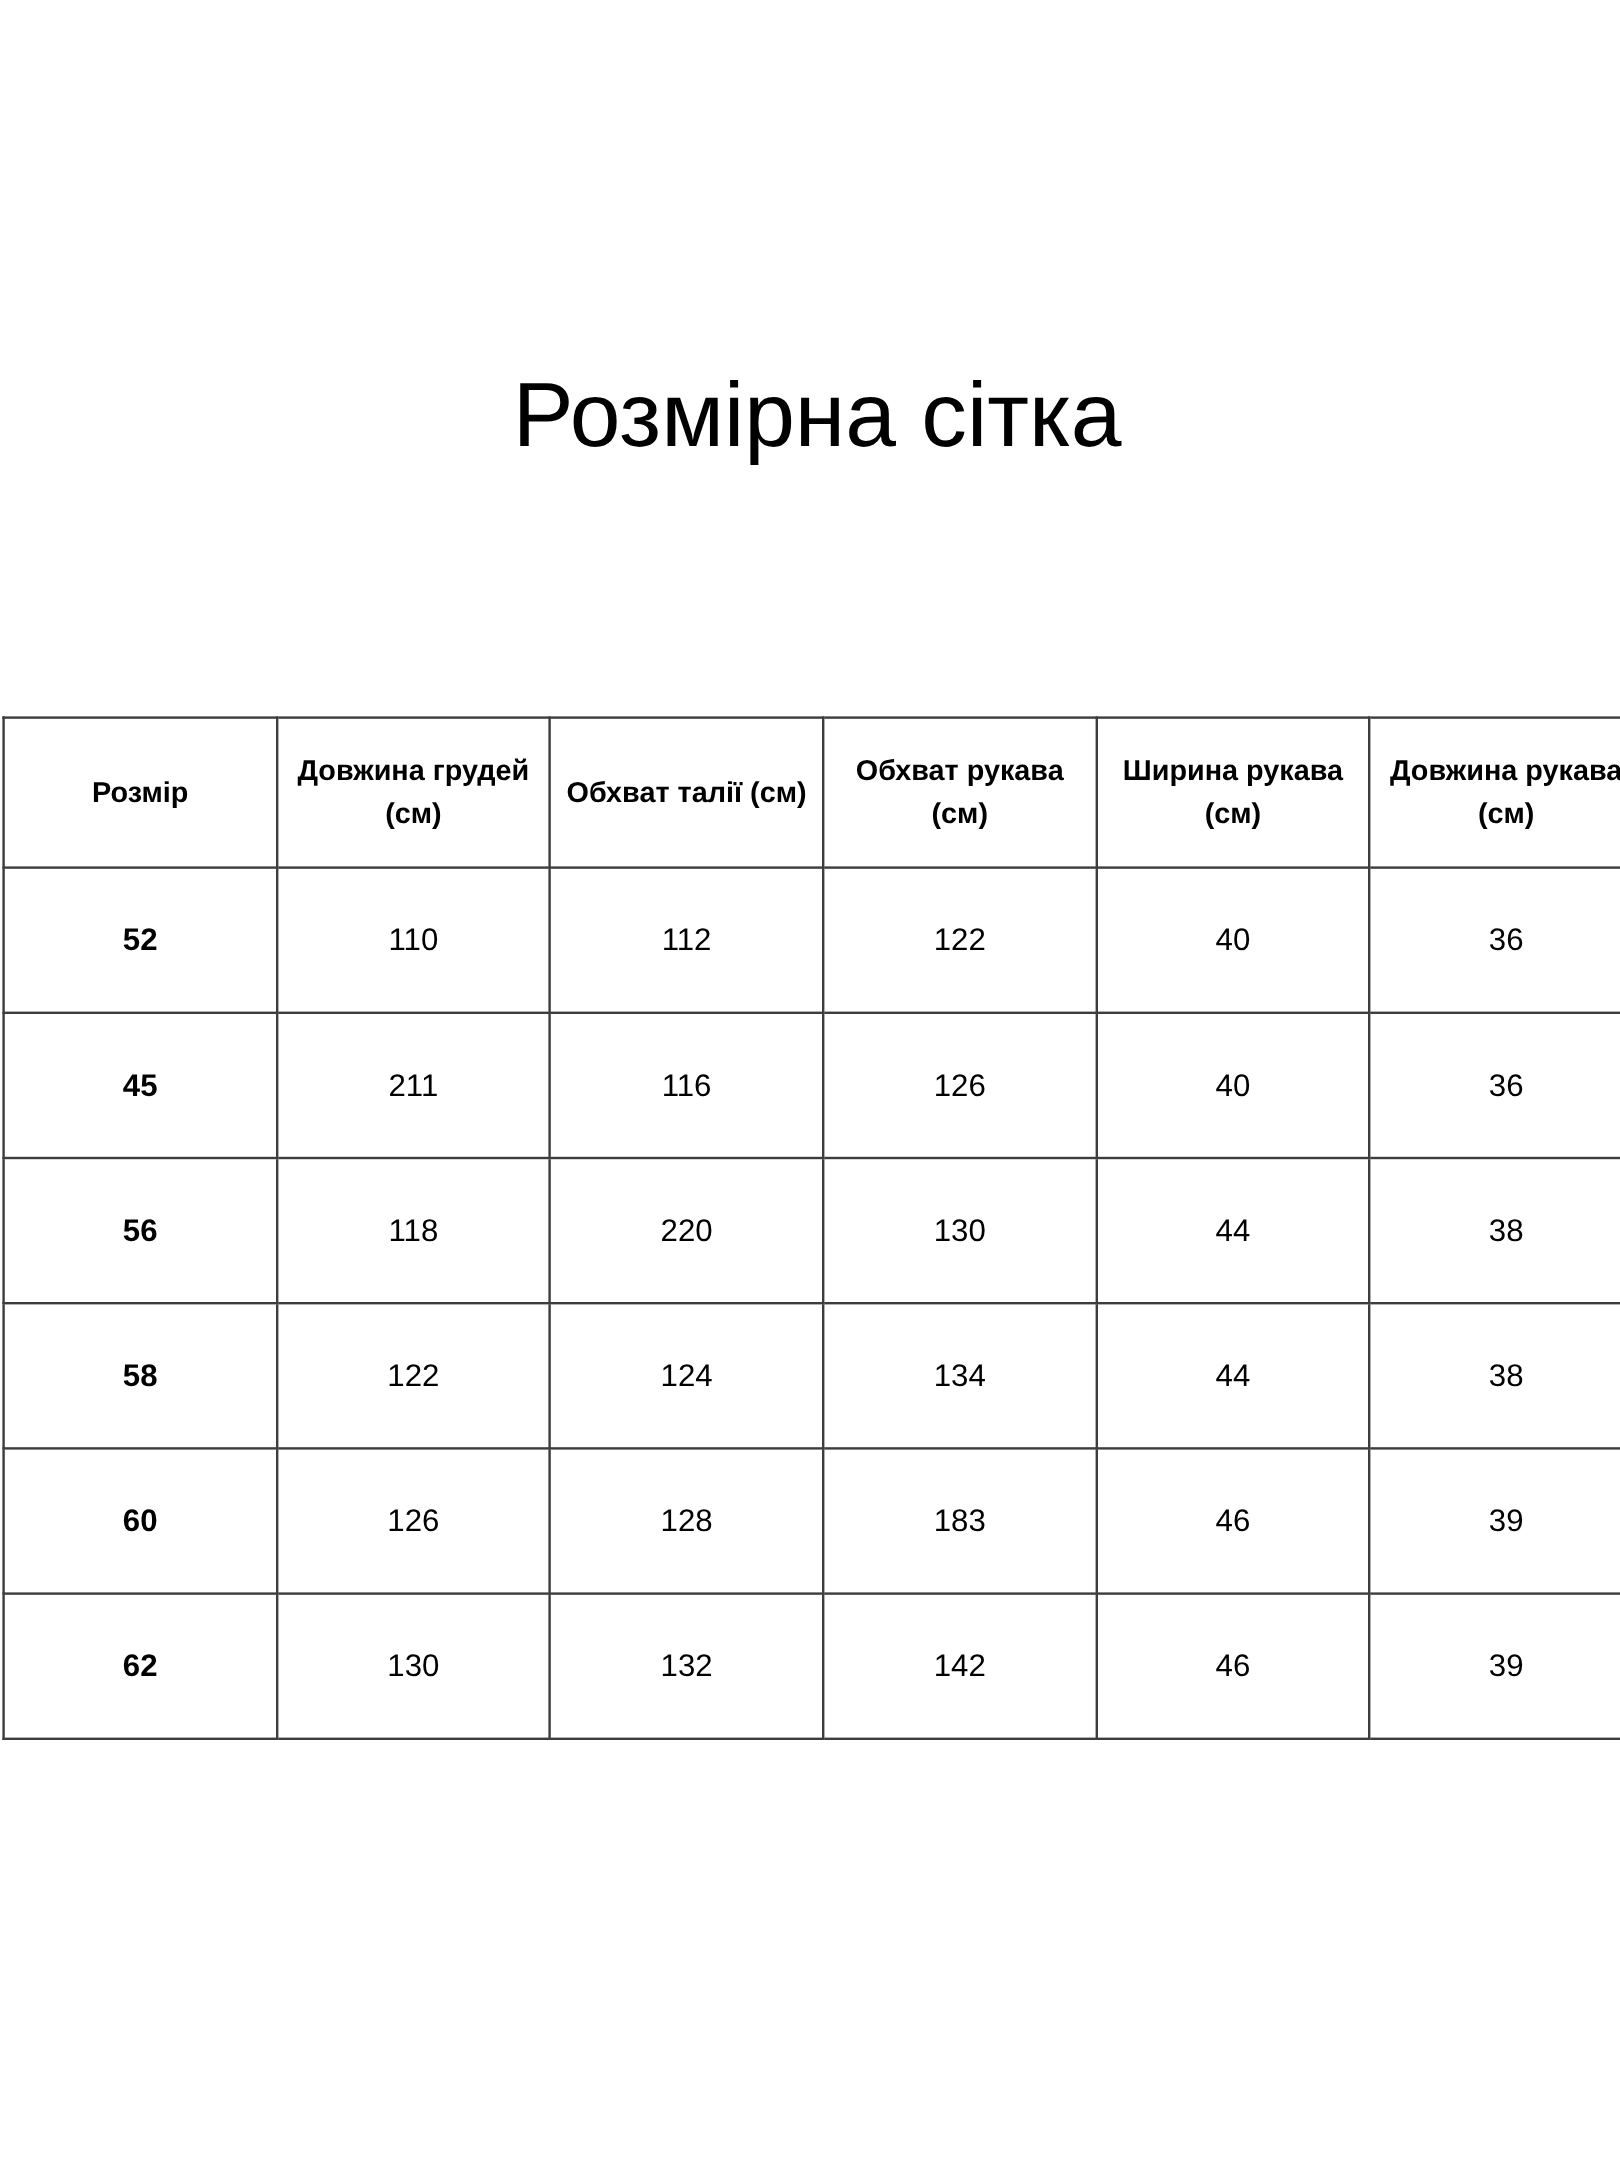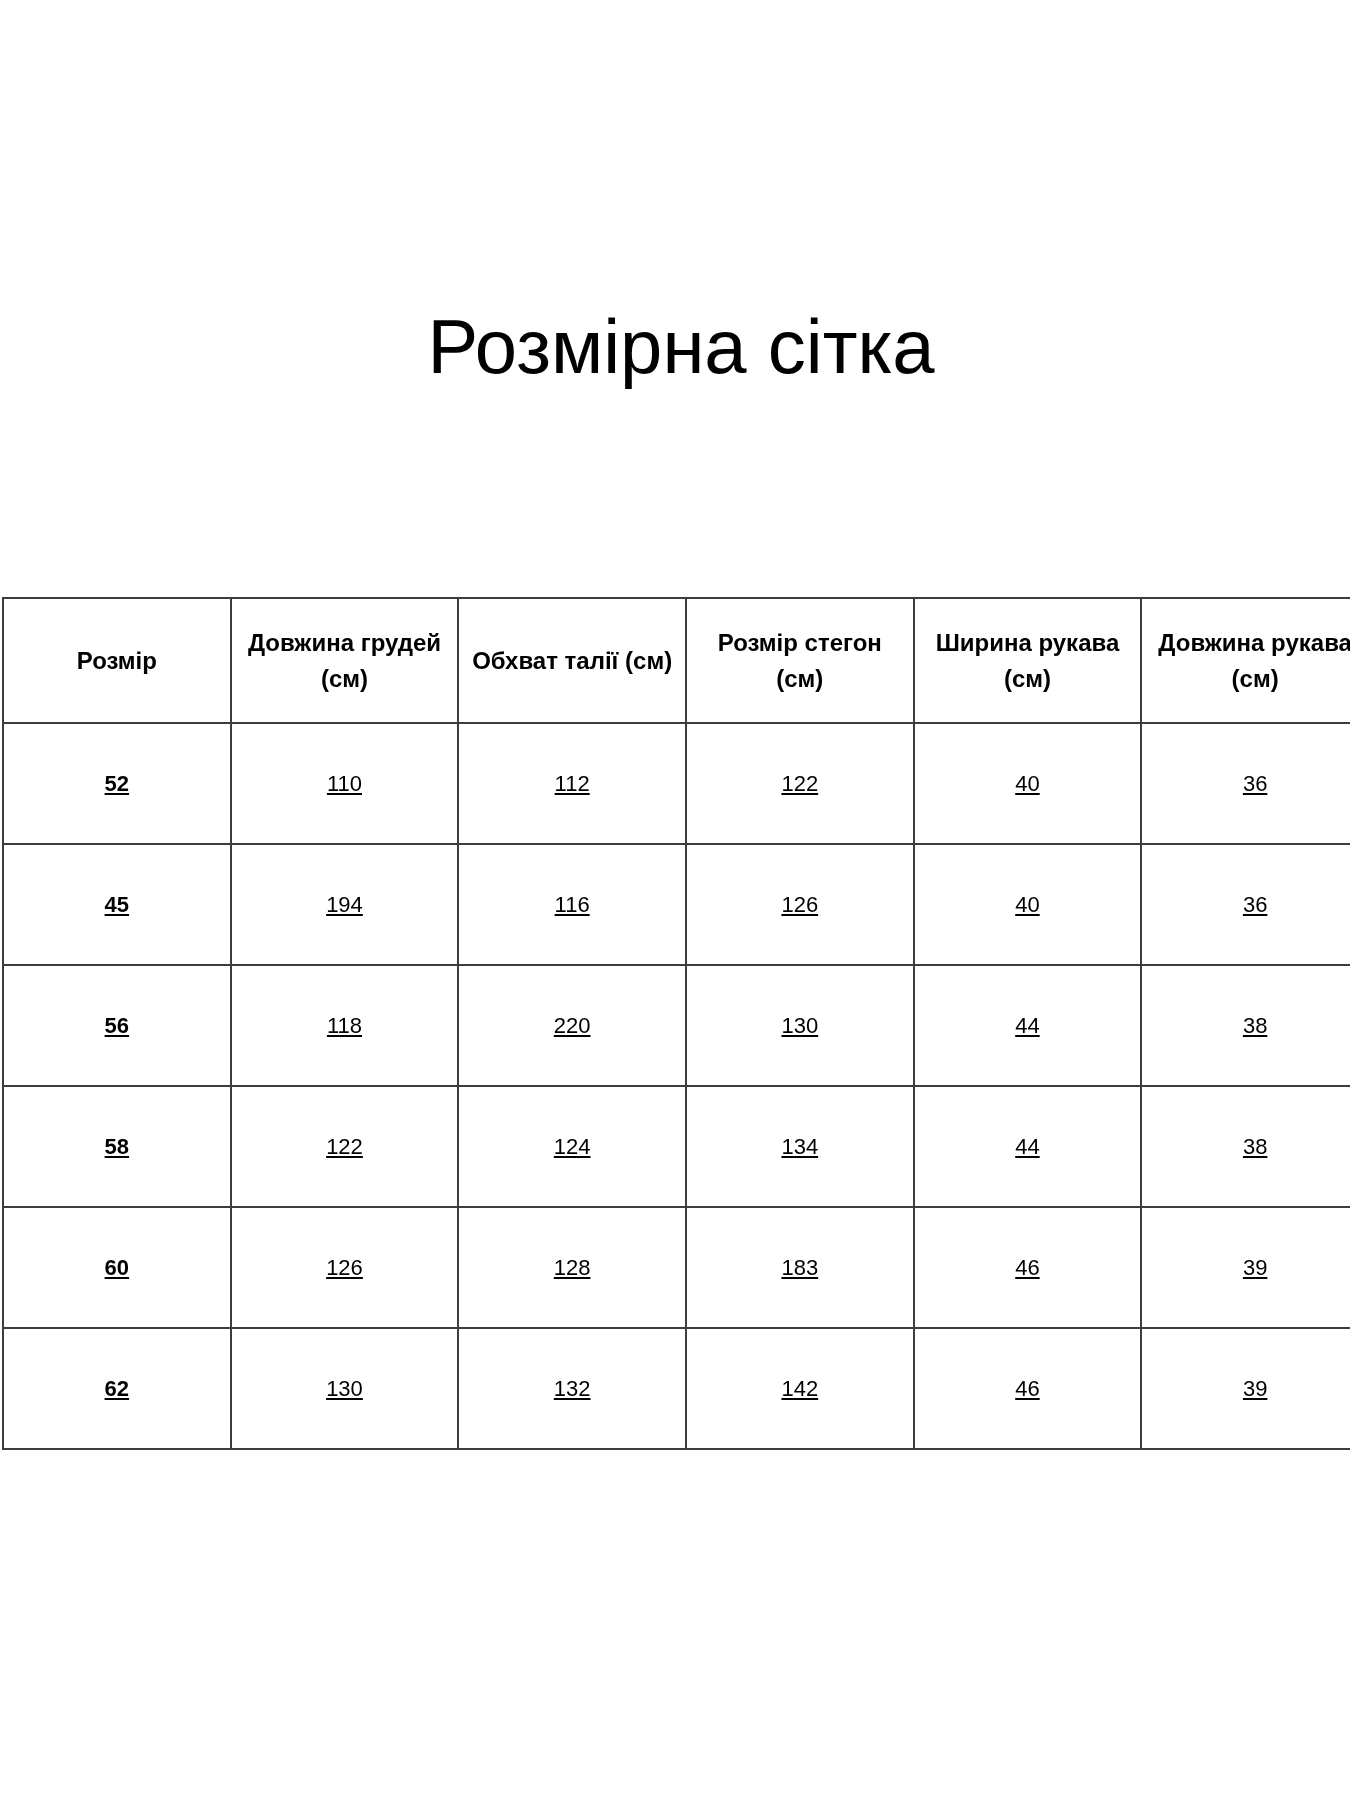--- a/index.html
+++ b/index.html
@@ -46,56 +46,55 @@
   table.size-chart thead th {
     height: 123px;
     padding: 0 10px;
     font-size: 24px;
     font-weight: bold;
     line-height: 1.5;
   }
   table.size-chart tbody td {
     height: 119px;
     padding: 0;
-    font-size: 22px;
+    font-size: 26px;
     font-weight: 400;
-    text-decoration: underline;
   }
   table.size-chart tbody td.size-cell {
     font-weight: bold;
   }
 </style>
 </head>
 <body>
 
 <h1 class="page-title">Розмірна сітка</h1>
 
 <table class="size-chart">
   <thead>
     <tr id="header-row">
         <th>Розмір</th>
         <th>Довжина грудей (см)</th>
         <th>Обхват талії (см)</th>
-        <th>Розмір стегон (см)</th>
+        <th>Обхват рукава (см)</th>
         <th>Ширина рукава (см)</th>
         <th>Довжина рукава (см)</th>
       </tr>
   </thead>
   <tbody id="table-body">
       <tr>
         <td class="size-cell">52</td>
         <td>110</td>
         <td>112</td>
         <td>122</td>
         <td>40</td>
         <td>36</td>
       </tr>
       <tr>
         <td class="size-cell">45</td>
-        <td>194</td>
+        <td>211</td>
         <td>116</td>
         <td>126</td>
         <td>40</td>
         <td>36</td>
       </tr>
       <tr>
         <td class="size-cell">56</td>
         <td>118</td>
         <td>220</td>
         <td>130</td>

